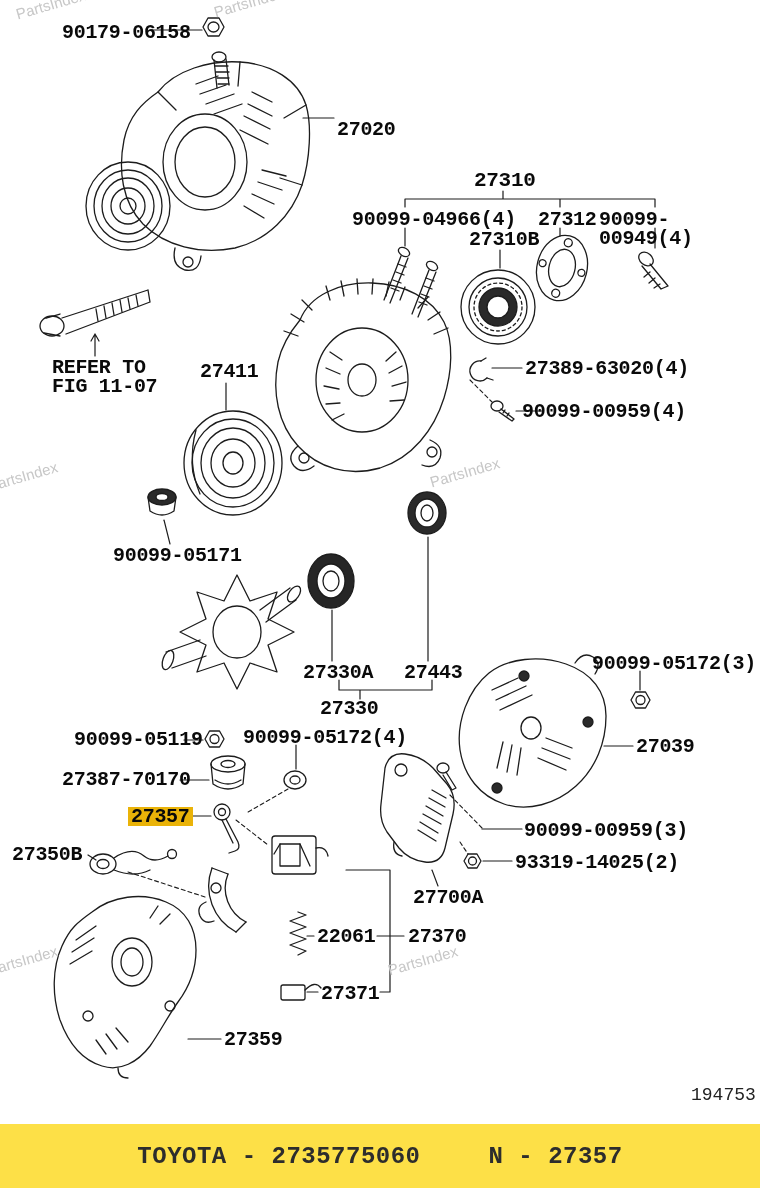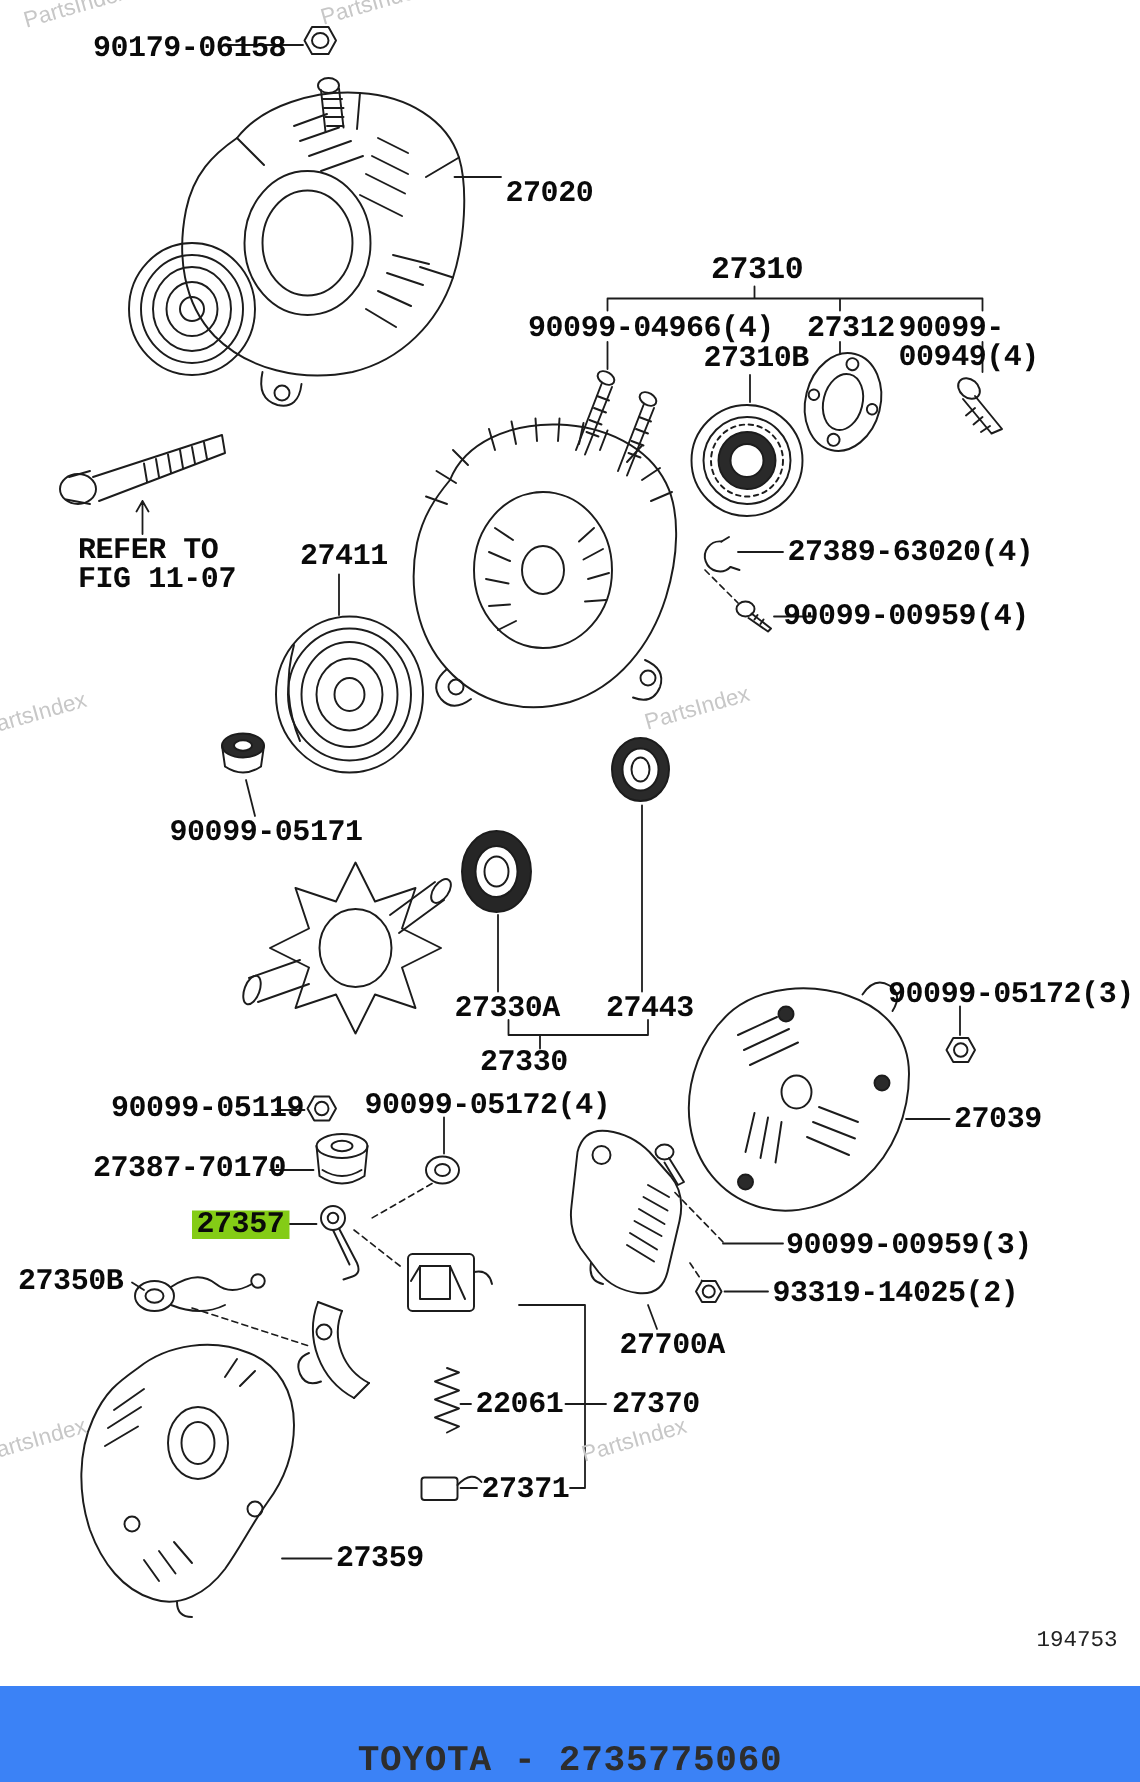--- a/index.html
+++ b/index.html
@@ -6,21 +6,21 @@
   #page{position:relative;width:760px;height:1188px;background:#ffffff;overflow:hidden;
         font-family:"Liberation Mono","DejaVu Sans Mono",monospace;}
   svg{position:absolute;left:0;top:0;}
   .label{position:absolute;font-weight:bold;font-size:20px;line-height:19px;color:#0a0a0a;
          letter-spacing:-0.3px;white-space:pre-line;}
   .label-lg{font-size:21px;}
   .highlight{padding:0 3px;}
   .watermark{position:absolute;font-family:"Liberation Sans","DejaVu Sans",sans-serif;
              font-size:15px;color:#c7c7c7;transform:rotate(-16deg);transform-origin:left top;
              white-space:nowrap;}
-  .diagram-number{position:absolute;left:691px;top:1085px;font-size:15px;color:#222;}
+  .diagram-number{position:absolute;left:691px;top:1085px;font-size:18px;color:#222;}
   .footer-bar{position:absolute;left:0;top:1124px;width:760px;height:64px;background:#a9a9a9;
               display:flex;align-items:center;justify-content:center;gap:68px;}
   .footer-bar span{font-weight:bold;font-size:24px;color:#2d2d2d;letter-spacing:0.5px;}
 </style>
 </head>
 <body>
 
 <div id="page">
 
   <svg width="760" height="1188" viewBox="0 0 760 1188">
@@ -320,29 +320,30 @@
   <div class="label" style="left:522px;top:402px">90099-00959(4)</div>
   <div class="label" style="left:113px;top:546px">90099-05171</div>
   <div class="label" style="left:303px;top:663px">27330A</div>
   <div class="label" style="left:404px;top:663px">27443</div>
   <div class="label" style="left:320px;top:699px">27330</div>
   <div class="label" style="left:592px;top:654px">90099-05172(3)</div>
   <div class="label" style="left:636px;top:737px">27039</div>
   <div class="label" style="left:74px;top:730px">90099-05119</div>
   <div class="label" style="left:243px;top:728px">90099-05172(4)</div>
   <div class="label" style="left:62px;top:770px">27387-70170</div>
-  <div class="label highlight" style="left: 128px; top: 807px; background-color: #84cc16;">27357</div>
+  <div class="label highlight" style="left: 128px; top: 807px; background-color: #eab308;">27357</div>
   <div class="label" style="left:12px;top:845px">27350B</div>
   <div class="label" style="left:524px;top:821px">90099-00959(3)</div>
   <div class="label" style="left:515px;top:853px">93319-14025(2)</div>
   <div class="label" style="left:413px;top:888px">27700A</div>
   <div class="label" style="left:317px;top:927px">22061</div>
   <div class="label" style="left:408px;top:927px">27370</div>
   <div class="label" style="left:321px;top:984px">27371</div>
   <div class="label" style="left:224px;top:1030px">27359</div>
 
   <div class="diagram-number">194753</div>
 
-  <div class="footer-bar" style="background-color: #3b82f6; align-items: flex-end;">
+  <div class="footer-bar" style="background-color: #fde047;">
     <span>TOYOTA - 2735775060</span>
+    <span>N - 27357</span>
   </div>
 
 </div>
 
 </body></html>

